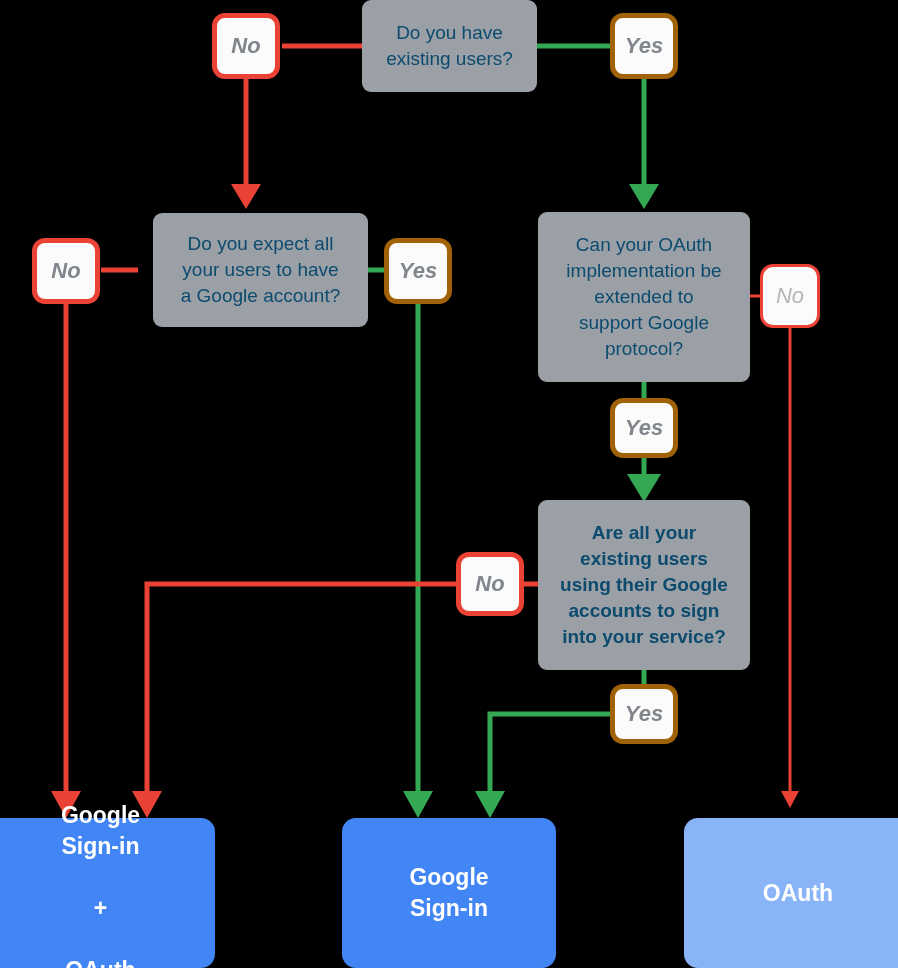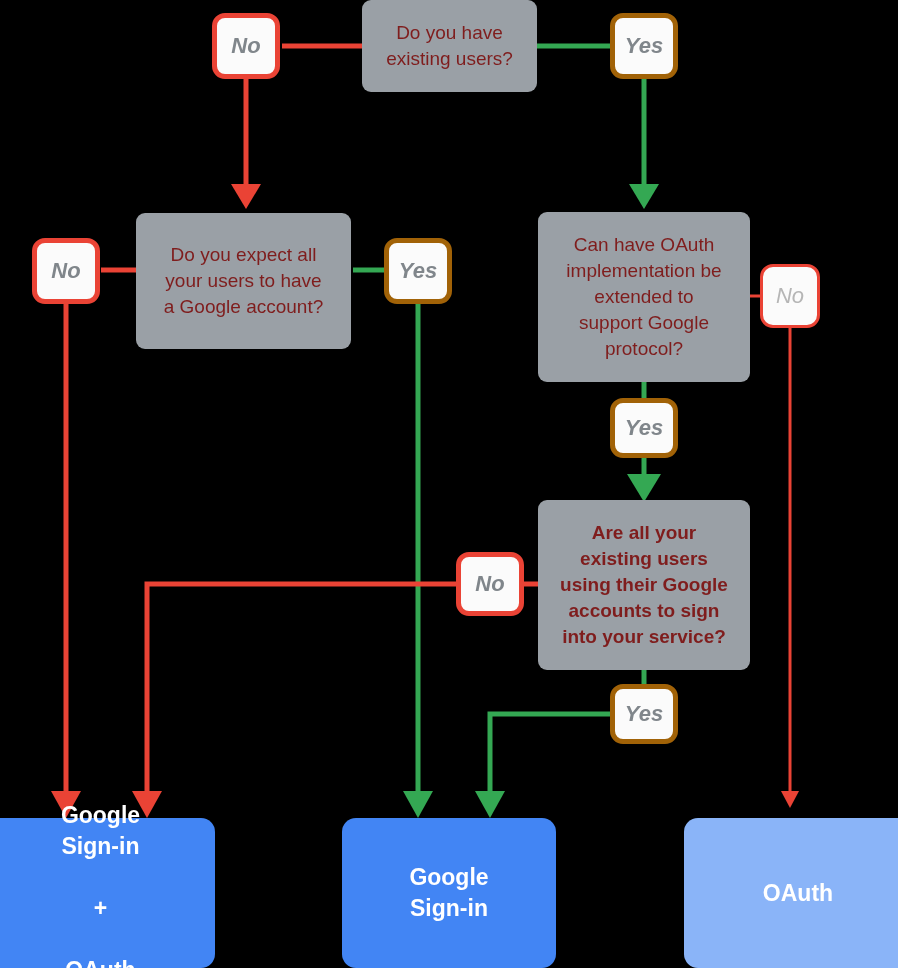--- a/index.html
+++ b/index.html
@@ -15,21 +15,21 @@
     background:#000000;
     overflow:hidden;
   }
   #wires{position:absolute;left:0;top:0;width:898px;height:968px;}
 
   
   .qbox{
     position:absolute;
     background:#9aa0a6;
     border-radius:9px;
-    color:#7f1d1d;
+    color:#0c4a6e;
     display:flex;
     align-items:center;
     justify-content:center;
     text-align:center;
     font-size:19px;
     line-height:26px;
     font-weight:400;
     padding:6px 12px;
     box-sizing:border-box;
     white-space:pre-line;
@@ -117,25 +117,25 @@
 
     <line x1="644" y1="670" x2="644" y2="685" stroke="#34a853" stroke-width="5"></line>
 
     <polyline points="612,714 490,714 490,793" fill="none" stroke="#34a853" stroke-width="5"></polyline>
     <polygon points="475,791 505,791 490,818" fill="#34a853"></polygon>
   </svg>
 
   <div class="qbox" style="left:362px; top:0px; width:175px; height:92px;">Do you have
 existing users?</div>
 
-  <div class="qbox" style="left:136px; top:213px; width:215px; height:136px;">Do you expect all
+  <div class="qbox" style="left:153px; top:213px; width:215px; height:114px;">Do you expect all
 your users to have
 a Google account?</div>
 
-  <div class="qbox" style="left:538px; top:212px; width:212px; height:170px;">Can have OAuth
+  <div class="qbox" style="left:538px; top:212px; width:212px; height:170px;">Can your OAuth
 implementation be
 extended to
 support Google
 protocol?</div>
 
   <div class="qbox" style="left:538px; top:500px; width:212px; height:170px;font-weight:bold;">Are all your
 existing users
 using their Google
 accounts to sign
 into your service?</div>

